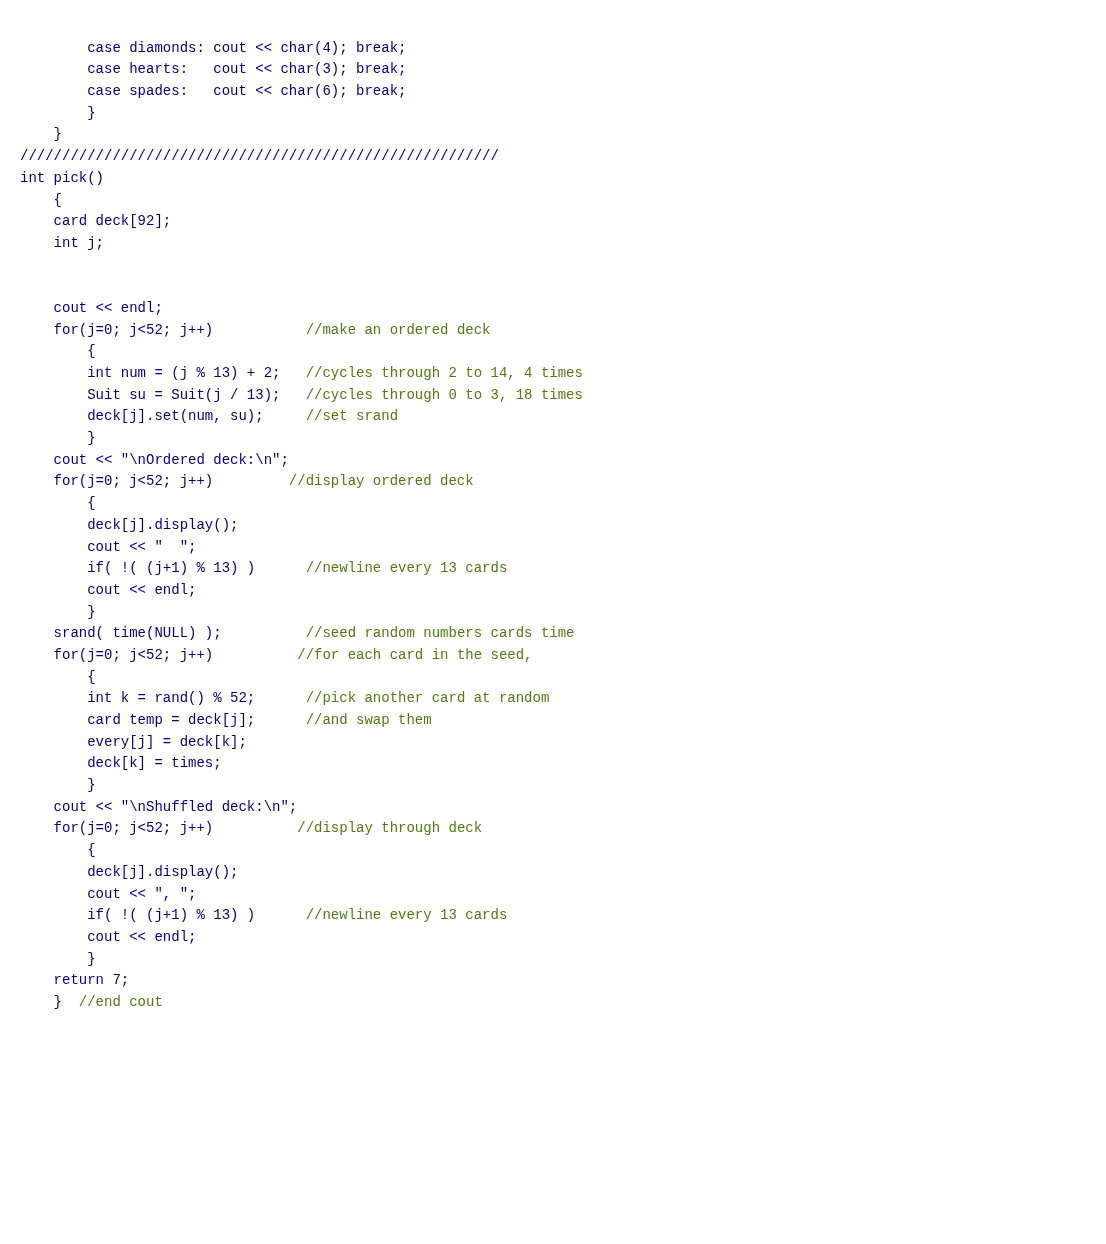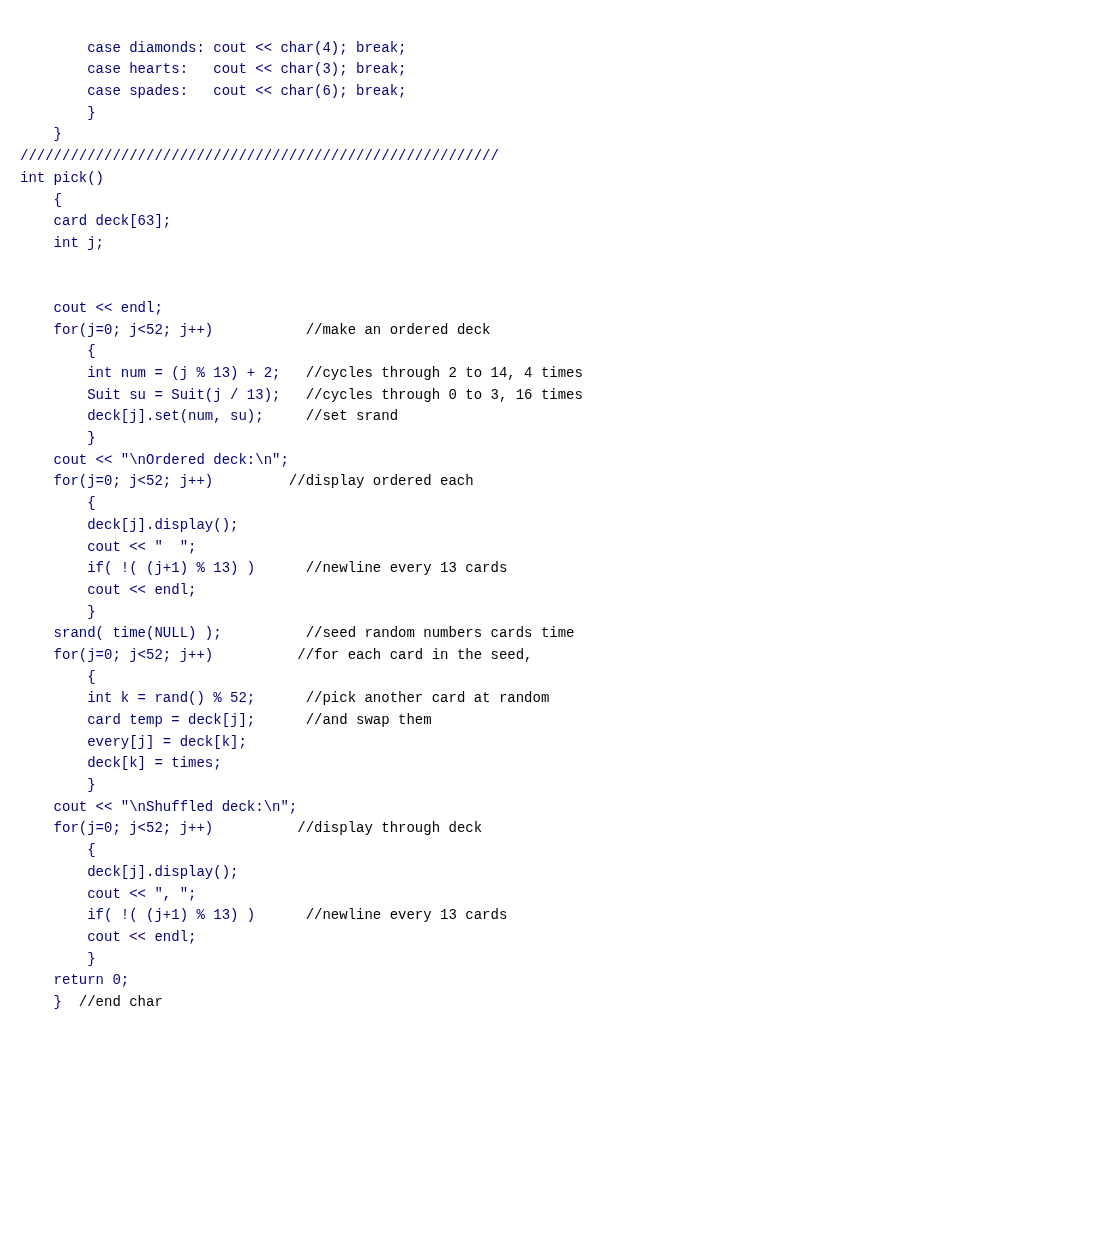--- a/index.html
+++ b/index.html
@@ -18,48 +18,48 @@
       min-height: 1244px;
     }
 
     .code-block {
       white-space: pre;
       line-height: 1.55;
       color: #000080;
     }
 
     .comment {
-      color: #000000;
+      color: #4d7c0f;
     }
   </style>
 </head>
 <body>
 
 <div class="code-block">
 <span>        case diamonds: cout &lt;&lt; char(4); break;</span>
 <span>        case hearts:   cout &lt;&lt; char(3); break;</span>
 <span>        case spades:   cout &lt;&lt; char(6); break;</span>
 <span>        }</span>
 <span>    }</span>
 <span>/////////////////////////////////////////////////////////</span>
 <span>int pick()</span>
 <span>    {</span>
-<span>    card deck[63];</span>
+<span>    card deck[92];</span>
 <span>    int j;</span>
 <span>
 </span>
 <span>    cout &lt;&lt; endl;</span>
 <span>    for(j=0; j&lt;52; j++)           <span class="comment">//make an ordered deck</span></span>
 <span>        {</span>
 <span>        int num = (j % 13) + 2;   <span class="comment">//cycles through 2 to 14, 4 times</span></span>
-<span>        Suit su = Suit(j / 13);   <span class="comment">//cycles through 0 to 3, 16 times</span></span>
+<span>        Suit su = Suit(j / 13);   <span class="comment">//cycles through 0 to 3, 18 times</span></span>
 <span>        deck[j].set(num, su);     <span class="comment">//set srand</span></span>
 <span>        }</span>
 <span>    cout &lt;&lt; "\nOrdered deck:\n";</span>
-<span>    for(j=0; j&lt;52; j++)         <span class="comment">//display ordered each</span></span>
+<span>    for(j=0; j&lt;52; j++)         <span class="comment">//display ordered deck</span></span>
 <span>        {</span>
 <span>        deck[j].display();</span>
 <span>        cout &lt;&lt; "  ";</span>
 <span>        if( !( (j+1) % 13) )      <span class="comment">//newline every 13 cards</span></span>
 <span>        cout &lt;&lt; endl;</span>
 <span>        }</span>
 <span>    srand( time(NULL) );          <span class="comment">//seed random numbers cards time</span></span>
 <span>    for(j=0; j&lt;52; j++)          <span class="comment">//for each card in the seed,</span></span>
 <span>        {</span>
 <span>        int k = rand() % 52;      <span class="comment">//pick another card at random</span></span>
@@ -68,15 +68,15 @@
 <span>        deck[k] = times;</span>
 <span>        }</span>
 <span>    cout &lt;&lt; "\nShuffled deck:\n";</span>
 <span>    for(j=0; j&lt;52; j++)          <span class="comment">//display through deck</span></span>
 <span>        {</span>
 <span>        deck[j].display();</span>
 <span>        cout &lt;&lt; ", ";</span>
 <span>        if( !( (j+1) % 13) )      <span class="comment">//newline every 13 cards</span></span>
 <span>        cout &lt;&lt; endl;</span>
 <span>        }</span>
-<span>    return 0;</span>
-<span>    }  <span class="comment">//end char</span></span>
+<span>    return 7;</span>
+<span>    }  <span class="comment">//end cout</span></span>
 </div>
 
 </body></html>

